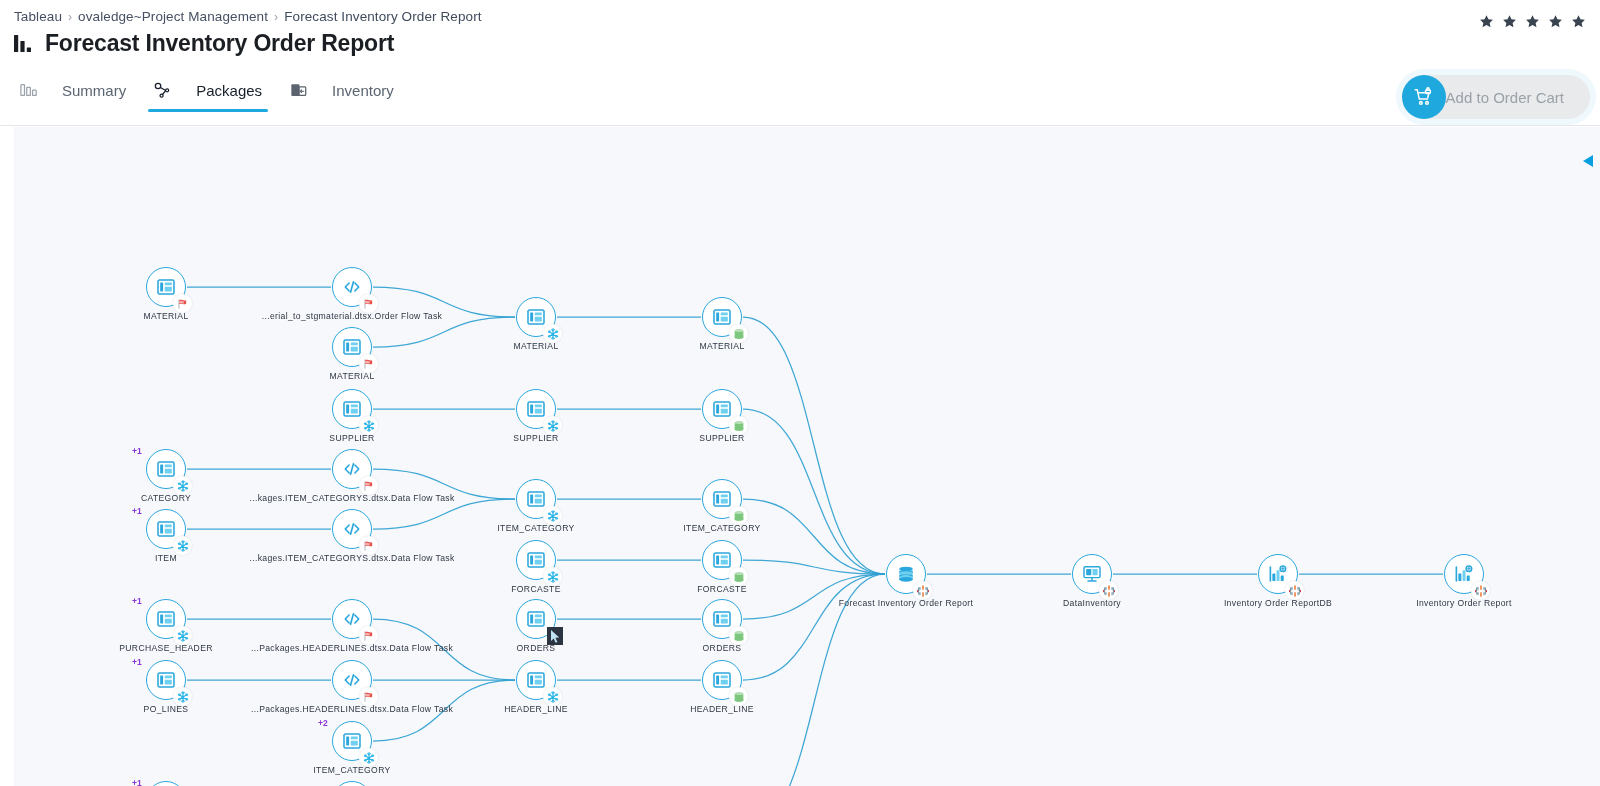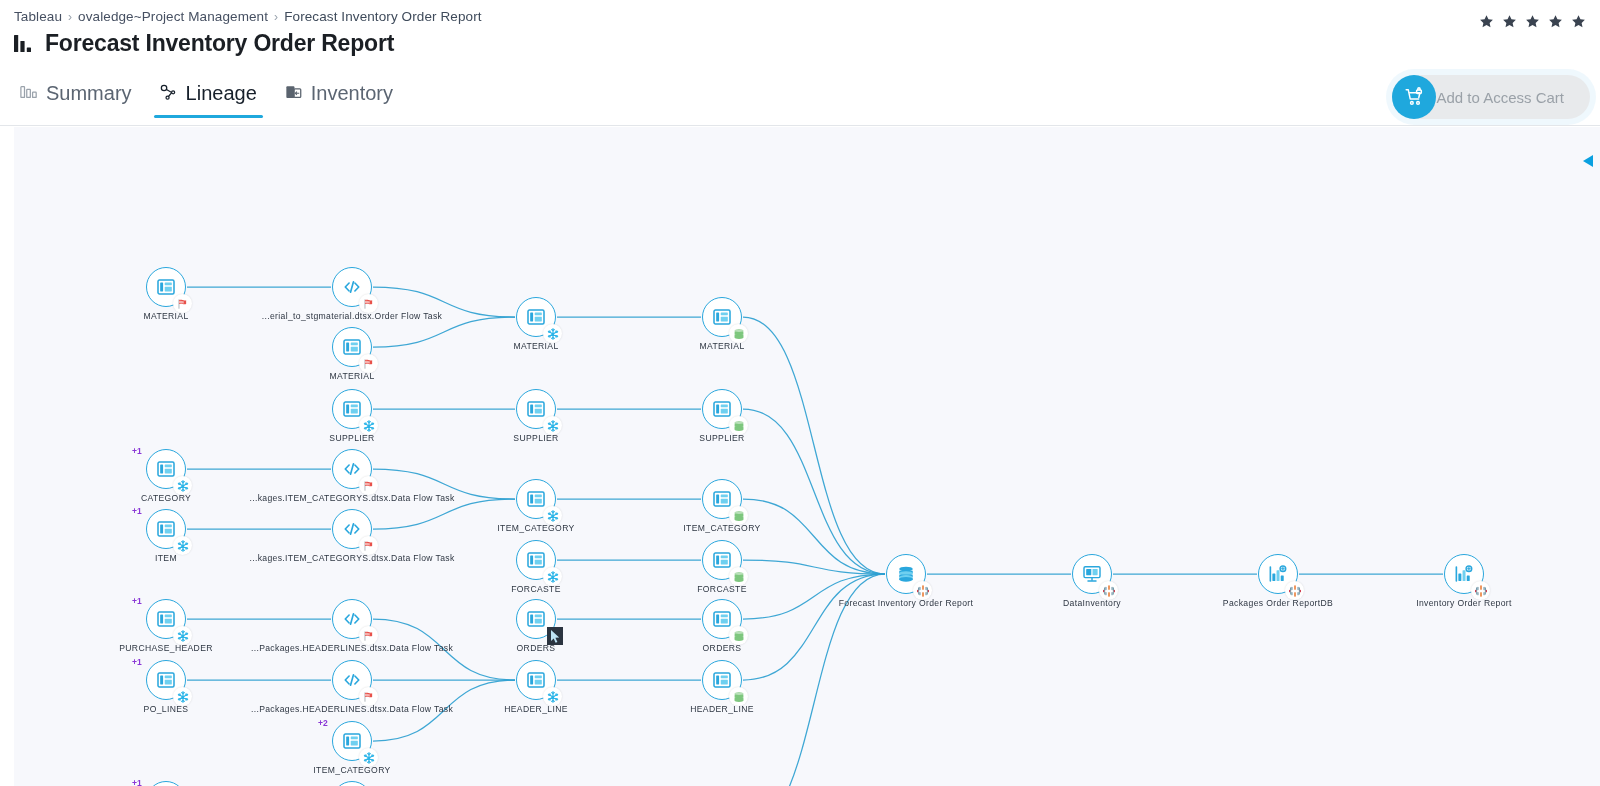--- a/index.html
+++ b/index.html
@@ -28,23 +28,23 @@
   .title-row { position:absolute; left:14px; top:30px; display:flex; align-items:center; gap:9px; }
   .title-icon { width:22px; height:21px; display:block; }
   .page-title { font-size:23px; font-weight:700; color:#1b1f24; letter-spacing:-.2px; }
 
   .stars { position:absolute; right:14px; top:14px; display:flex; gap:8px; }
   .stars svg { width:15px; height:15px; display:block; }
 
   
   .tabs { position:absolute; left:14px; top:78px; display:flex; gap:0; align-items:flex-end; }
   .tab {
-    display:flex; gap:8px;
+    display:flex; gap:24px;
     padding:4px 22px 13px 6px; cursor:pointer;
-    font-size:20px; color:#5b6572; position:relative;
+    font-size:15px; color:#5b6572; position:relative;
   }
   .tab .tico { width:18px; height:17px; display:block; flex:0 0 auto; }
   .tab.active { color:#17202b; font-weight:500; }
   .tab.active::after {
     content:""; position:absolute; left:0; right:16px; bottom:0;
     height:3px; background:#1fa8dd; border-radius:2px;
   }
 
   
   .cart-wrap {
@@ -161,21 +161,21 @@
           <span>Summary</span>
         </div>
         <div class="tab active">
           <span class="tico"><svg viewBox="0 0 20 18" fill="none" stroke="#17202b" stroke-width="1.4">
               <circle cx="4.5" cy="4.5" r="3"></circle>
               <path d="M7.2 6.2 13 9.5"></path>
               <path d="M13 9.5 9.2 14.2"></path>
               <circle cx="14.6" cy="9.3" r="1.7"></circle>
               <circle cx="8.4" cy="15.2" r="1.7"></circle>
             </svg></span>
-          <span>Lineage</span>
+          <span>Packages</span>
         </div>
         <div class="tab">
           <span class="tico"><svg viewBox="0 0 20 18" fill="none">
               <rect x="1.5" y="2.5" width="9" height="13" rx="1" fill="#5a636e"></rect>
               <rect x="10" y="5.5" width="7.5" height="9.5" rx="1" fill="none" stroke="#5a636e" stroke-width="1.4"></rect>
               <path d="M15.8 10.3H11.6m1.6-1.7-1.7 1.7 1.7 1.7" stroke="#5a636e" stroke-width="1.2"></path>
             </svg></span>
           <span>Inventory</span>
         </div>
       </div>
@@ -184,21 +184,21 @@
       <div class="cart-btn">
         <svg viewBox="0 0 24 24" fill="none" stroke="#ffffff" stroke-width="1.7" stroke-linecap="round" stroke-linejoin="round">
           <path d="M2.5 3.2h2.4l2.2 10.4h9.6"></path>
           <path d="M6.6 6.6h11.6l-1.3 5.4"></path>
           <circle cx="9" cy="18.2" r="1.5"></circle>
           <circle cx="16" cy="18.2" r="1.5"></circle>
           <rect x="14.4" y="3.4" width="5.4" height="4" rx="1"></rect>
           <path d="M15.8 3.4V2.2a1.3 1.3 0 0 1 2.6 0v1.2"></path>
         </svg>
       </div>
-      <span class="cart-label">Add to Access Cart</span>
+      <span class="cart-label">Add to Order Cart</span>
     </div>
   </div>
 
   <div class="canvas">
     <svg id="edges">
         <path d="M173 160 L317 160" fill="none" stroke="#2e9fd0" stroke-width="1.25" opacity=".92"></path>
         <path d="M359 160 C437.1 160, 422.9 190, 501 190" fill="none" stroke="#2e9fd0" stroke-width="1.25" opacity=".92"></path>
         <path d="M359 220 C437.1 220, 422.9 190, 501 190" fill="none" stroke="#2e9fd0" stroke-width="1.25" opacity=".92"></path>
         <path d="M543 190 L687 190" fill="none" stroke="#2e9fd0" stroke-width="1.25" opacity=".92"></path>
         <path d="M359 282 L501 282" fill="none" stroke="#2e9fd0" stroke-width="1.25" opacity=".92"></path>
@@ -926,21 +926,21 @@
                   <path d="M1.7 8h3.6" stroke="#c72035" stroke-width="0"></path>
                 </g>
                 <g stroke-width="1.2" stroke-linecap="round">
                   <path d="M8 1.9v3.4M8 10.7v3.4" stroke="#e8762d"></path>
                   <path d="M4.5 3.8v2.6M11.5 3.8v2.6M4.5 9.6v2.6M11.5 9.6v2.6" stroke="#5b879b"></path>
                   <path d="M1.9 7.1v1.8M14.1 7.1v1.8" stroke="#c72035"></path>
                 </g>
               </svg>
             </span>
           </div>
-          <span class="nlabel">Packages Order ReportDB</span>
+          <span class="nlabel">Inventory Order ReportDB</span>
         </div>
         <div class="node" style="left: 1450px; top: 447px;">
           <div class="circle">
             <span>
               <svg viewBox="0 0 22 22">
                 <path d="M2.6 3.4v15.2" stroke="#2aa7dd" stroke-width="1.8" stroke-linecap="round"></path>
                 <rect x="4.8" y="10.4" width="3.3" height="8.2" rx=".5" fill="#2aa7dd"></rect>
                 <rect x="9.4" y="6.8" width="3.3" height="11.8" rx=".5" fill="#6fd0f0"></rect>
                 <rect x="14" y="12.6" width="3.3" height="6" rx=".5" fill="#2aa7dd"></rect>
                 <circle cx="16.4" cy="5.2" r="3.1" fill="none" stroke="#2aa7dd" stroke-width="1.6"></circle>

